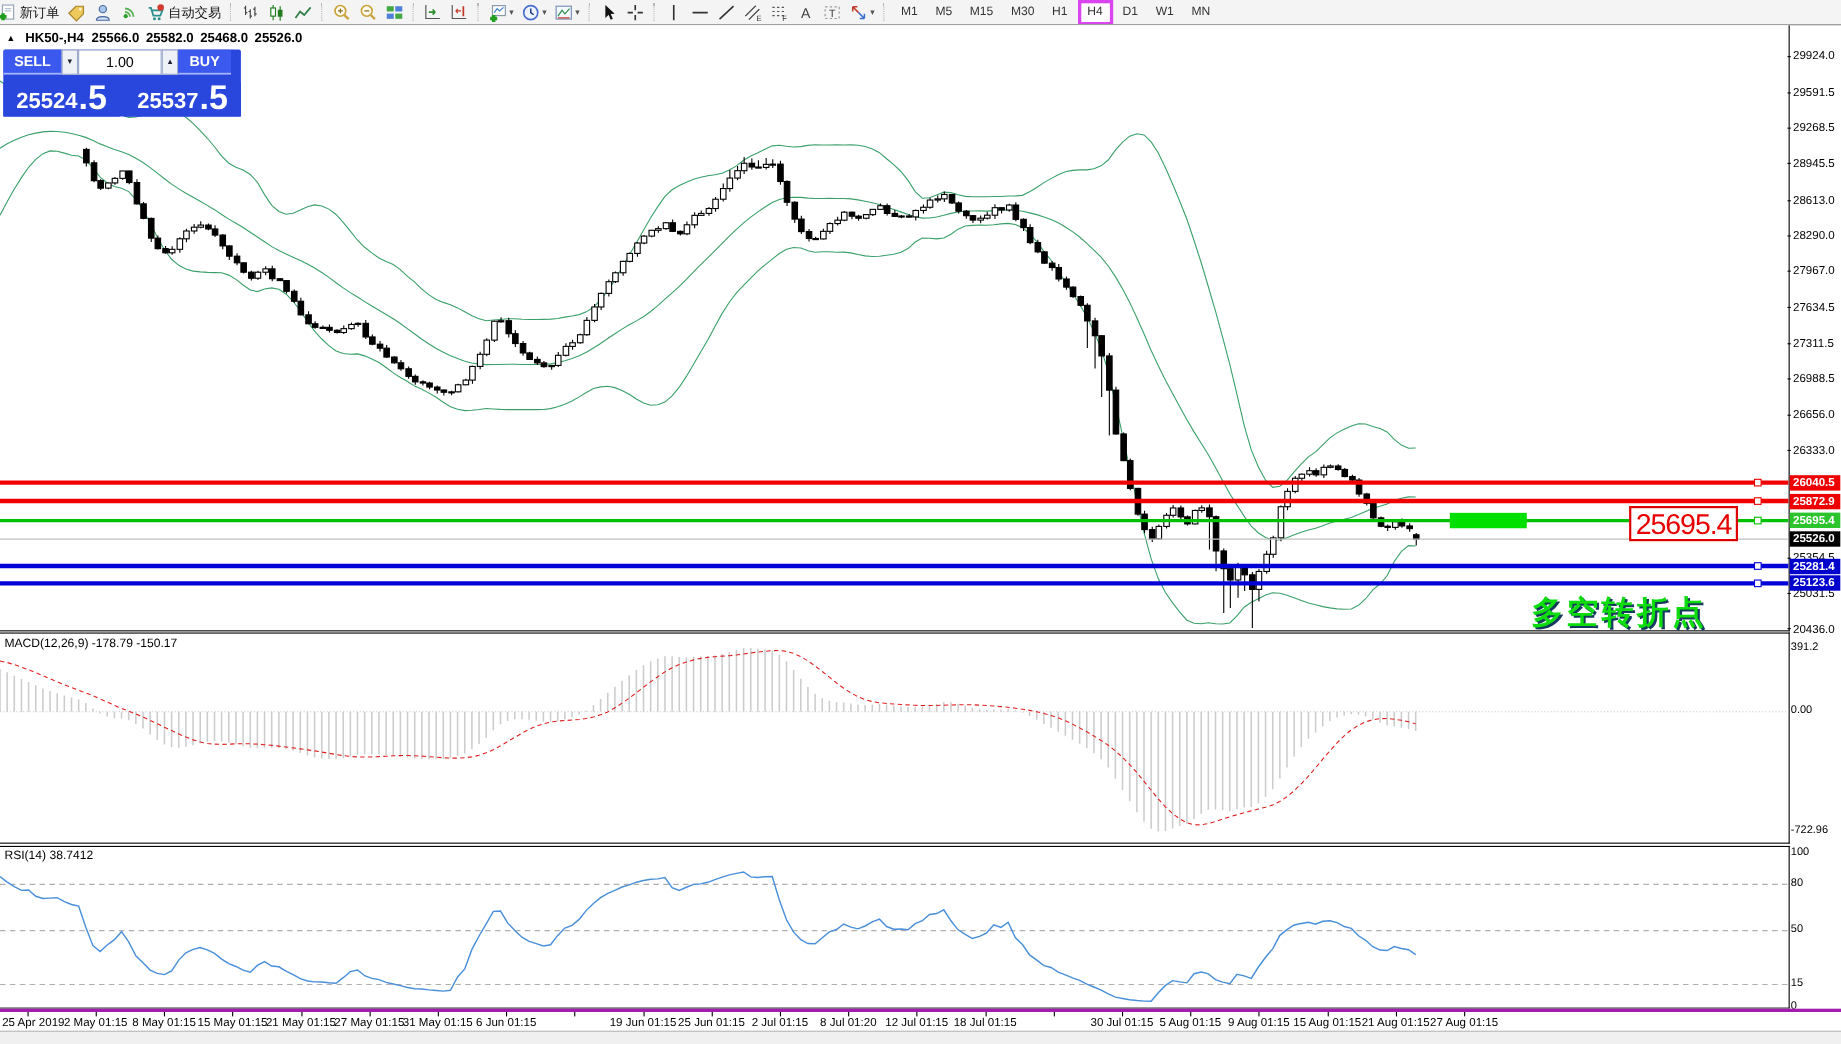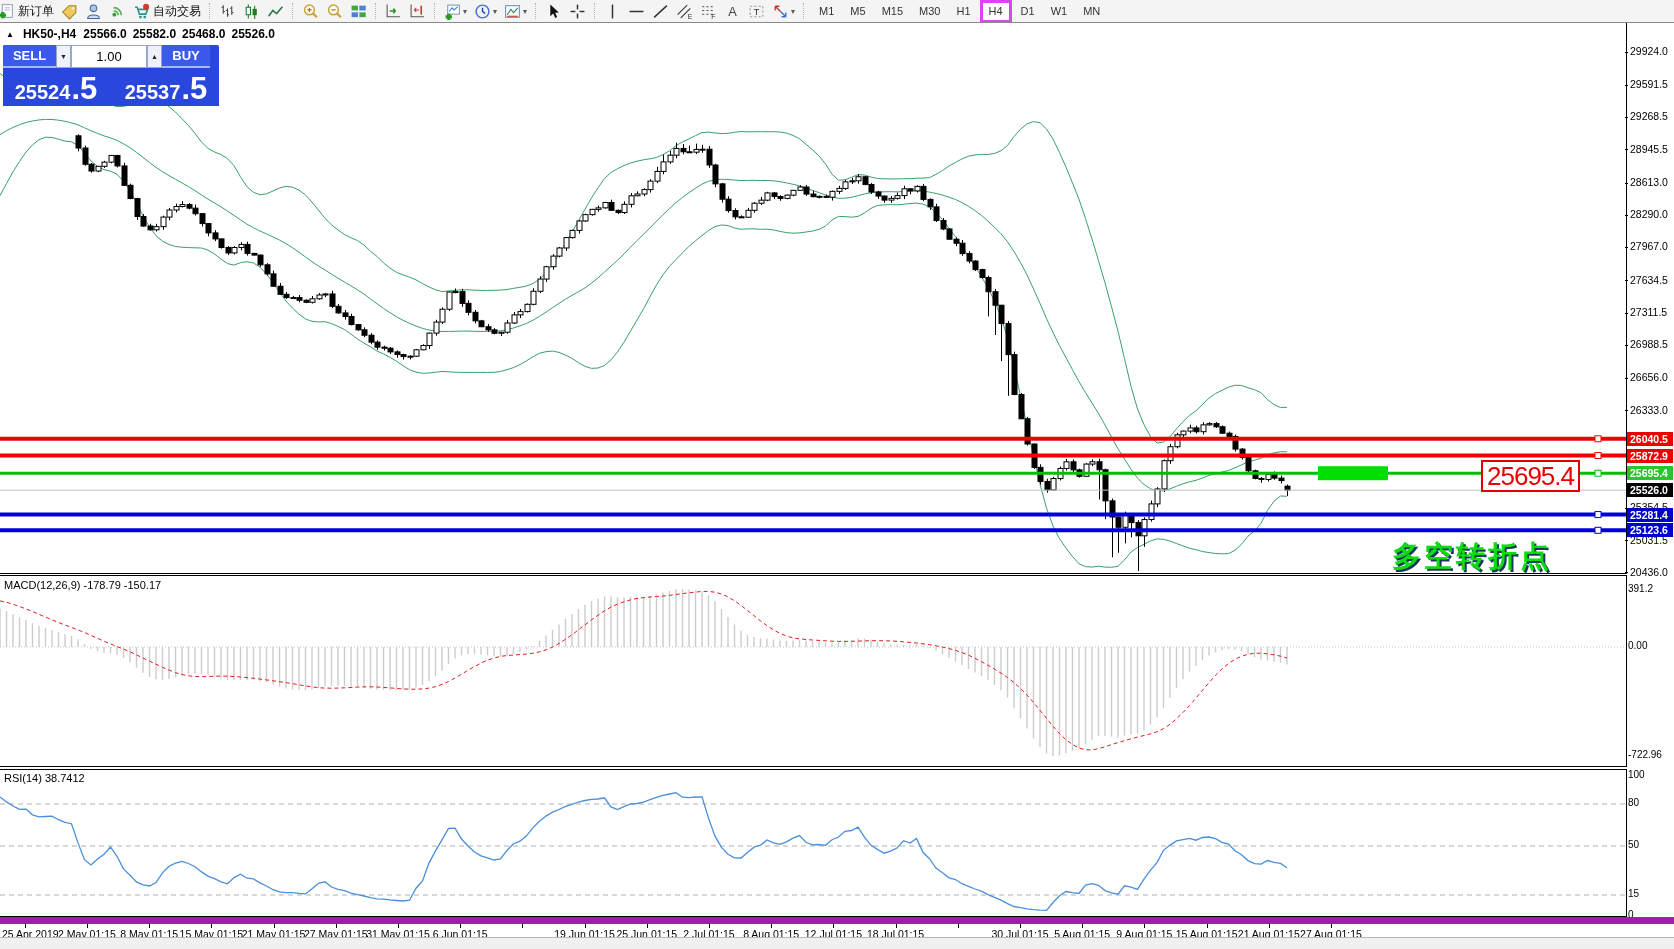--- a/index.html
+++ b/index.html
@@ -15,21 +15,21 @@
   .sep{width:1px;height:16px;border-left:1px dotted #b5b5b5;margin:0 4px;}
   .tf-group{display:flex;align-items:center;gap:2px;margin-left:2px;}
   .tf{font-size:11px;color:#333;padding:2px 6px;border:1px solid transparent;cursor:pointer;line-height:13px;}
   .tf.active{background:#fdfdfd;border:3px solid #d946ef;}
   
   #chart-area{position:absolute;left:0;top:22px;width:1674px;height:927px;background:#fff;border-top:1px solid #8a8a8a;box-sizing:border-box;}
   .pane{position:absolute;left:0;box-sizing:border-box;background:#fff;}
   #main-pane{top:0;width:1627px;height:551px;border-right:1px solid #000;border-bottom:1px solid #000;}
   #macd-pane{top:552px;width:1627px;height:192px;border:1px solid #000;border-left:0;}
   #rsi-pane{top:746px;width:1627px;height:148px;border:1px solid #000;border-left:0;}
-  #date-strip{position:absolute;left:0;top:894px;width:1674px;height:20px;border-top:7px solid #a21caf;background:#fff;}
+  #date-strip{position:absolute;left:0;top:894px;width:1674px;height:20px;border-top:3px solid #a21caf;background:#fff;}
   #bottom-strip{position:absolute;left:0;top:914px;width:1674px;height:13px;background:#f0f0f0;border-top:1px solid #b8b8b8;}
   .date-label{position:absolute;top:4px;font-size:10.5px;color:#000;white-space:nowrap;}
   .date-tick{position:absolute;top:0;width:1px;height:4px;background:#000;}
   
   #price-axis{position:absolute;left:1628px;top:0;width:46px;height:894px;}
   .ptick{position:absolute;left:0;font-size:10.5px;color:#000;height:12px;line-height:12px;white-space:nowrap;}
   .ptick::before{content:"";display:inline-block;width:3px;height:1px;background:#000;vertical-align:middle;margin-right:2px;margin-left:-3px;}
   .badge{position:absolute;left:-1px;width:46px;height:14px;line-height:14px;font-size:10.5px;font-weight:bold;
          color:#fff;padding-left:3px;box-sizing:border-box;white-space:nowrap;}
   .indlab{position:absolute;left:0;font-size:10px;color:#000;height:12px;line-height:12px;white-space:nowrap;}
@@ -1032,21 +1032,21 @@
         <div class="date-label" style="left: 460.2px; transform: translateX(-50%);">6 Jun 01:15</div>
         <div class="date-tick" style="left: 522.4px;"></div>
         <div class="date-label" style="left: 538px; transform: translateX(-50%); margin-top: 20px;">13 Jun 01:15</div>
         <div class="date-tick" style="left: 584.6px;"></div>
         <div class="date-label" style="left: 584.6px; transform: translateX(-50%);">19 Jun 01:15</div>
         <div class="date-tick" style="left: 646.8px;"></div>
         <div class="date-label" style="left: 646.8px; transform: translateX(-50%);">25 Jun 01:15</div>
         <div class="date-tick" style="left: 709px;"></div>
         <div class="date-label" style="left: 709px; transform: translateX(-50%);">2 Jul 01:15</div>
         <div class="date-tick" style="left: 771.2px;"></div>
-        <div class="date-label" style="left: 771.2px; transform: translateX(-50%);">8 Aug 01:15</div>
+        <div class="date-label" style="left: 771.2px; transform: translateX(-50%);">8 Jul 01:20</div>
         <div class="date-tick" style="left: 833.4px;"></div>
         <div class="date-label" style="left: 833.4px; transform: translateX(-50%);">12 Jul 01:15</div>
         <div class="date-tick" style="left: 895.6px;"></div>
         <div class="date-label" style="left: 895.6px; transform: translateX(-50%);">18 Jul 01:15</div>
         <div class="date-tick" style="left: 957.8px;"></div>
         <div class="date-label" style="left: 990px; transform: translateX(-50%); margin-top: 44px;">24 Jul 01:15</div>
         <div class="date-tick" style="left: 1020px;"></div>
         <div class="date-label" style="left: 1020px; transform: translateX(-50%);">30 Jul 01:15</div>
         <div class="date-tick" style="left: 1082.2px;"></div>
         <div class="date-label" style="left: 1082.2px; transform: translateX(-50%);">5 Aug 01:15</div>

